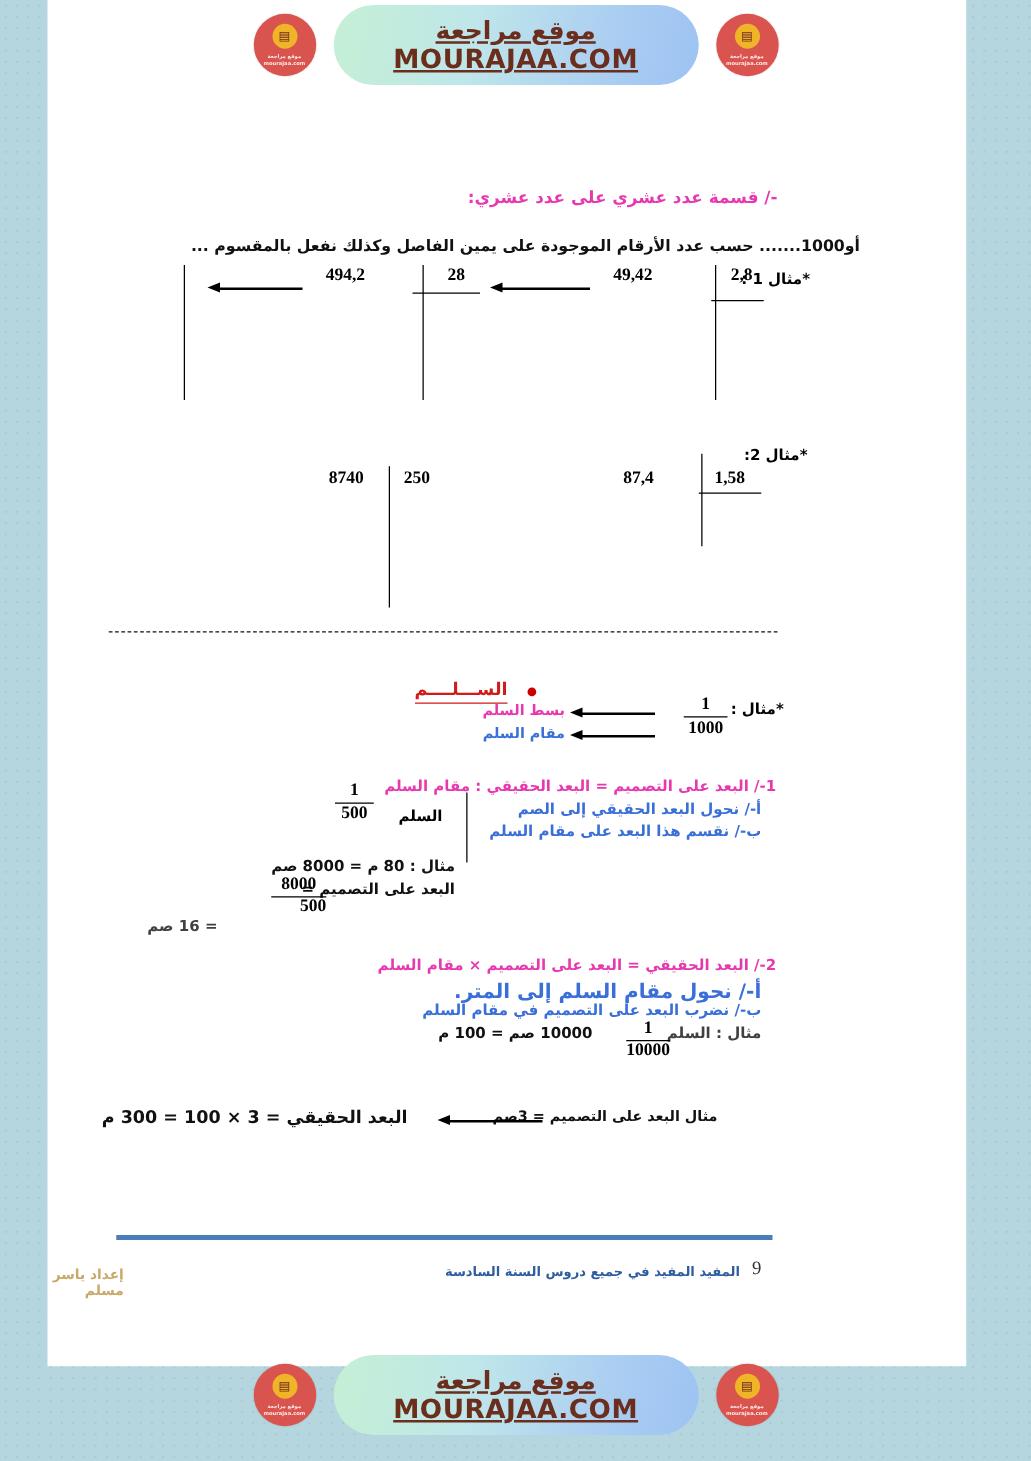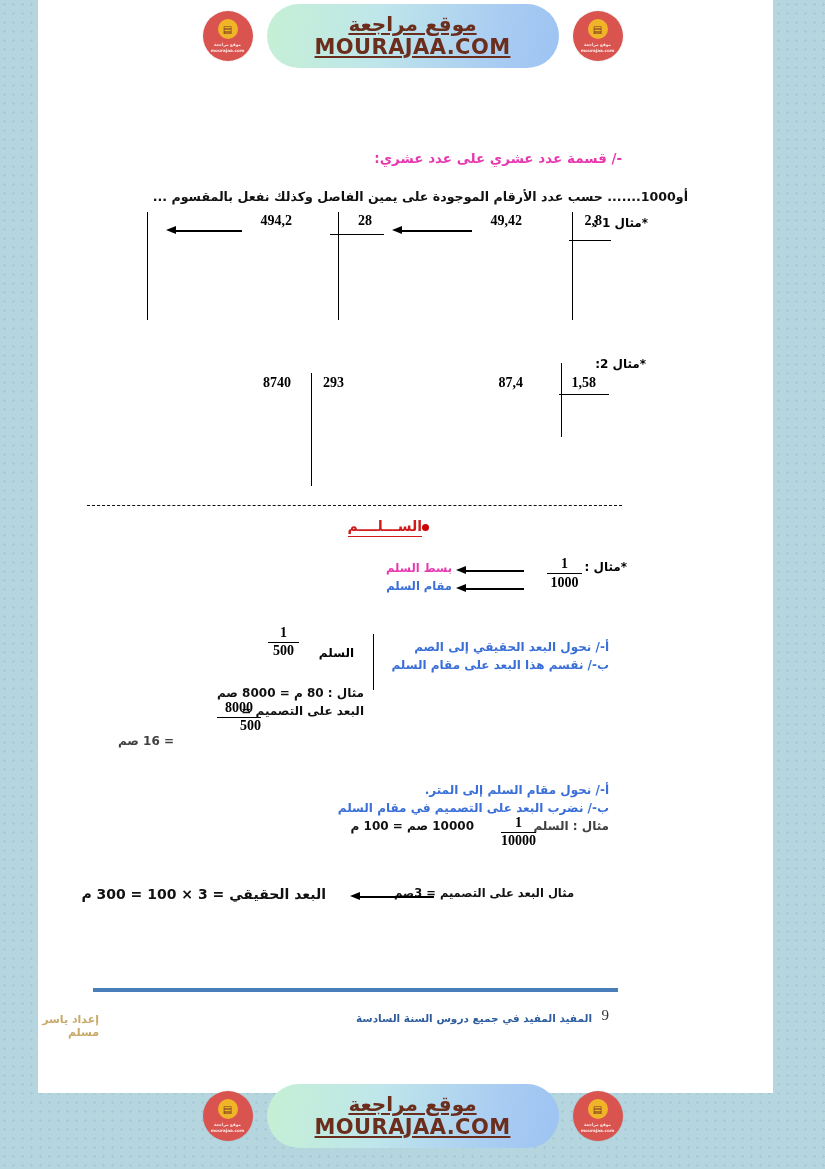--- a/index.html
+++ b/index.html
@@ -144,66 +144,68 @@
   </div>
   <div class="abs vline" style="top:212px;right:556px;height:108px;"></div>
 
   <div class="abs lbl" style="top:357px;right:58px;">*مثال 2:</div>
 
   <div class="abs num" style="top:375px;right:108px;">1,58</div>
   <div class="abs vline" style="top:363px;right:142px;height:74px;"></div>
   <div class="abs hline" style="top:394px;right:95px;width:50px;"></div>
   <div class="abs num" style="top:375px;right:181px;font-family:Liberation Serif, serif;">87,4</div>
 
-  <div class="abs num" style="top:375px;right:360px;">293</div>
+  <div class="abs num" style="top:375px;right:360px;">250</div>
   <div class="abs vline" style="top:373px;right:392px;height:113px;"></div>
   <div class="abs num" style="top:375px;right:413px;">8740</div>
 
   <div class="dashline" style="top:505px;right:82px;width:535px;"></div>
 
-  <div class="abs" style="top:518px;right:275px;display:flex;align-items:center;gap:0;">
+  <div class="abs" style="top:544px;right:275px;display:flex;align-items:center;gap:16px;">
     <div class="bullet"></div>
     <div class="sellem">الســـلــــم</div>
   </div>
 
   <div class="abs lbl" style="top:560px;right:77px;">*مثال :</div>
   <div class="abs" style="top:556px;right:122px;text-align:center;">
     <div class="num" style="border-bottom:1.4px solid #000;padding:0 14px 1px;">1</div>
     <div class="num" style="padding-top:1px;">1000</div>
   </div>
   <div class="arrow" style="top:566px;right:180px;width:68px;">
     <div class="head"></div>
         <div class="shaft"></div>
   </div>
   <div class="abs ar magenta" style="top:561px;right:252px;font-size:11.5px;font-weight:bold;">بسط السلم</div>
   <div class="arrow" style="top:584px;right:180px;width:68px;">
     <div class="head"></div>
         <div class="shaft"></div>
   </div>
   <div class="abs ar blue" style="top:579px;right:252px;font-size:11.5px;font-weight:bold;">مقام السلم</div>
 
+  <div class="abs ar magenta" style="top:622px;right:83px;font-size:12px;font-weight:bold;">1-/ البعد على التصميم = البعد الحقيقي : مقام السلم</div>
   <div class="abs ar blue" style="top:640px;right:95px;font-size:12px;font-weight:bold;">أ-/ نحول البعد الحقيقي إلى الصم</div>
   <div class="abs ar blue" style="top:658px;right:95px;font-size:12px;font-weight:bold;">ب-/ نقسم هذا البعد على مقام السلم</div>
   <div class="abs vline" style="top:634px;right:330px;height:56px;"></div>
 
   <div class="abs lbl" style="top:646px;right:350px;">السلم</div>
   <div class="abs" style="top:625px;right:405px;text-align:center;">
     <div class="num" style="border-bottom:1.4px solid #000;padding:0 12px 1px;">1</div>
     <div class="num">500</div>
   </div>
 
   <div class="abs ar" style="top:686px;right:340px;font-size:12px;font-weight:bold;color:#111;">مثال : 80 م = 8000 صم</div>
   <div class="abs ar" style="top:704px;right:340px;font-size:12px;font-weight:bold;color:#111;">البعد على التصميم =</div>
   <div class="abs" style="top:700px;right:443px;text-align:right;">
     <div class="num" style="border-bottom:1.4px solid #000;padding:0 8px 1px;">8000</div>
     <div class="num">500</div>
   </div>
   <div class="abs ar" style="top:734px;right:530px;font-size:12px;font-weight:bold;color:#404040;">= 16 صم</div>
 
-  <div class="abs ar blue" style="top:783px;right:95px;font-size:12px;font-weight:bold;">أ-/ نحول مقام السلم إلى المتر.</div>
+  <div class="abs ar magenta" style="top:765px;right:83px;font-size:12px;font-weight:bold;">2-/ البعد الحقيقي = البعد على التصميم × مقام السلم</div>
+  <div class="abs ar blue" style="top:783px;right:95px;font-size:16px;font-weight:bold;">أ-/ نحول مقام السلم إلى المتر.</div>
   <div class="abs ar blue" style="top:801px;right:95px;font-size:12px;font-weight:bold;">ب-/ نضرب البعد على التصميم في مقام السلم</div>
 
   <div class="abs ar" style="top:819px;right:95px;font-size:12px;font-weight:bold;color:#404040;">مثال : السلم</div>
   <div class="abs" style="top:815px;right:168px;text-align:center;">
     <div class="num" style="border-bottom:1.4px solid #000;padding:0 4px 1px;">1</div>
     <div class="num">10000</div>
   </div>
   <div class="abs ar" style="top:819px;right:230px;font-size:12px;font-weight:bold;color:#111;">10000 صم = 100 م</div>
 
   <div class="abs ar" style="top:886px;right:130px;font-size:11.5px;font-weight:bold;color:#111;">مثال البعد على التصميم = 3صم</div>

